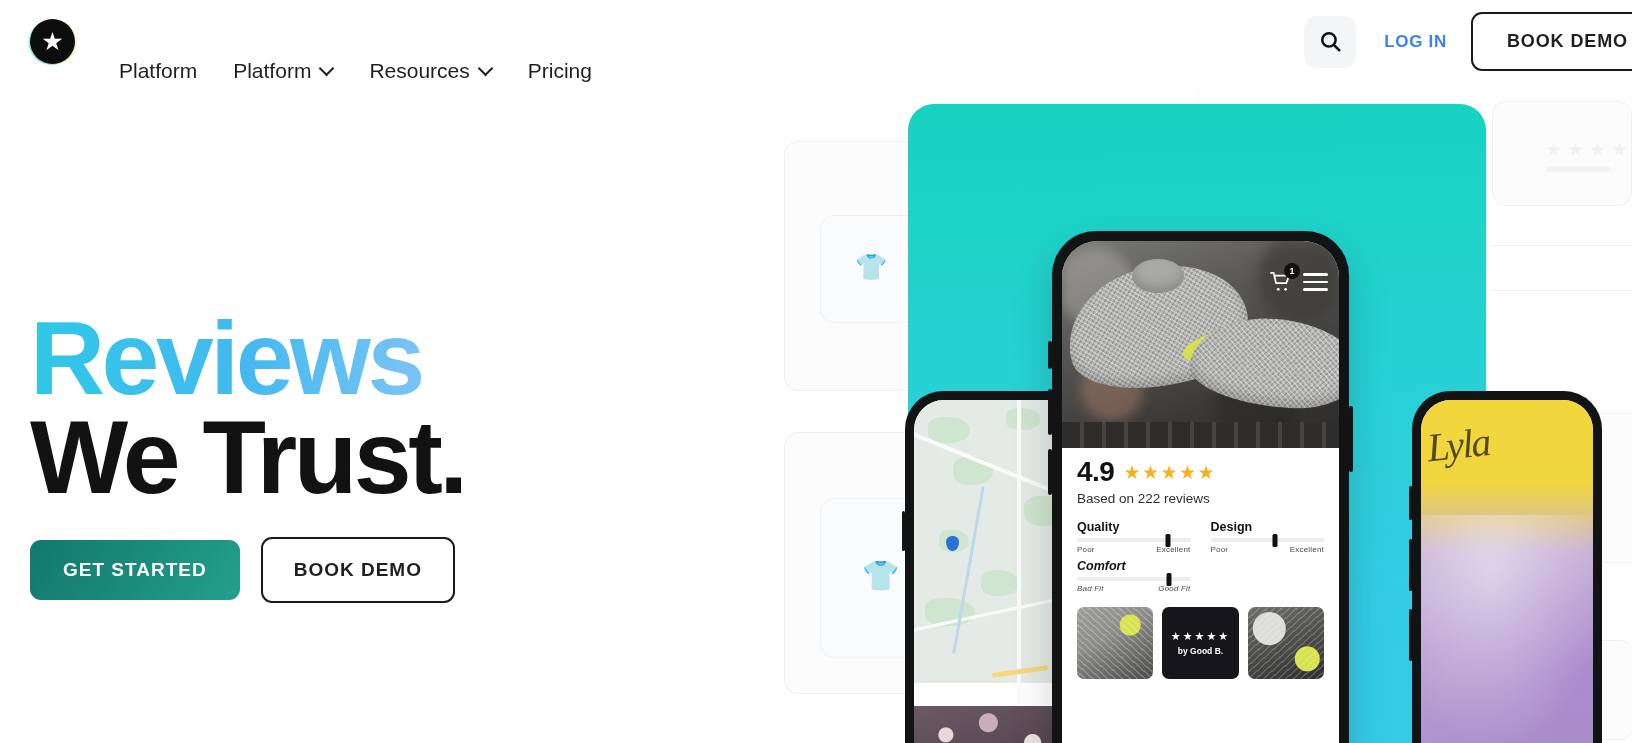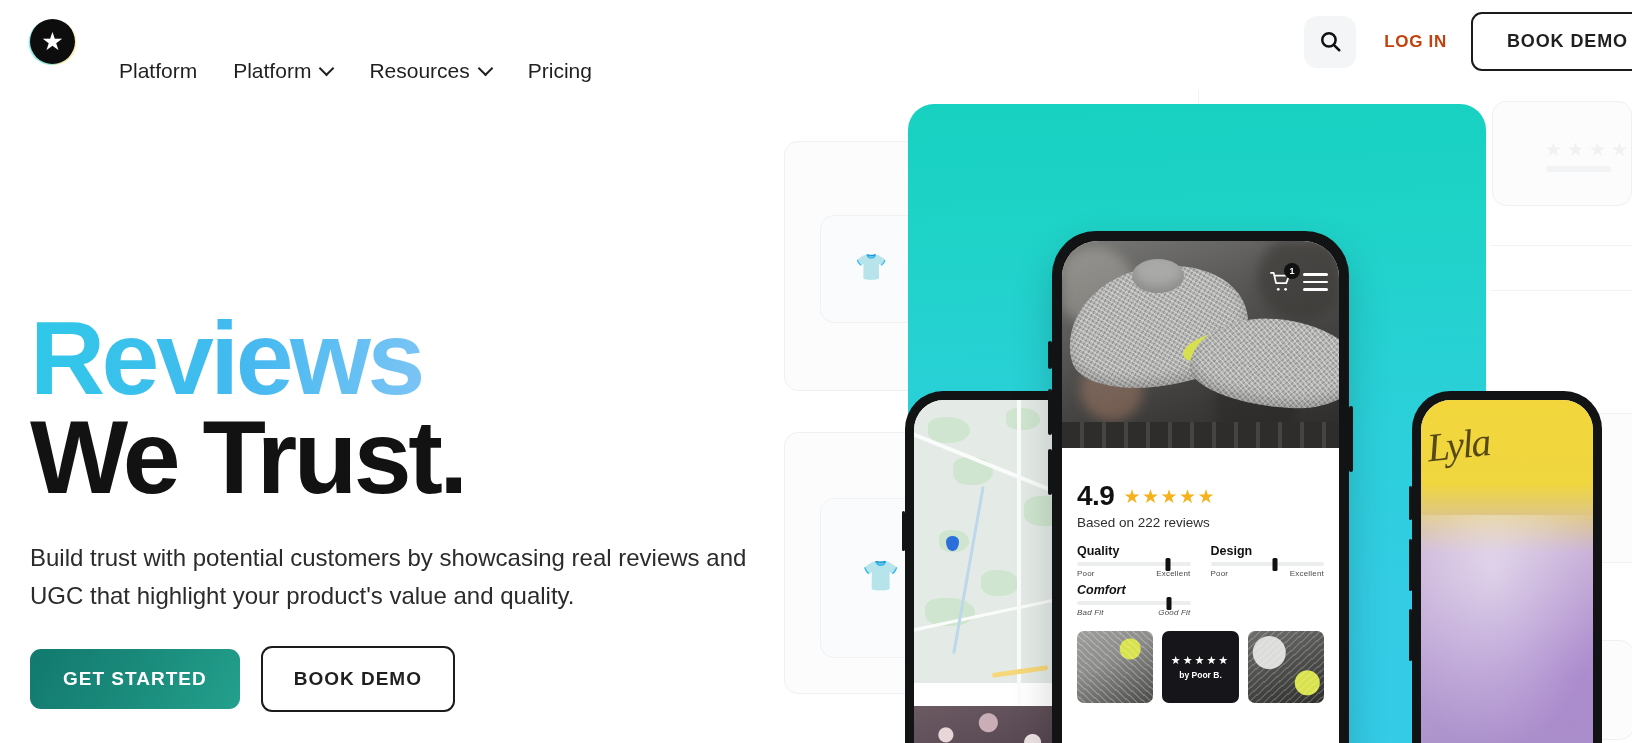--- a/index.html
+++ b/index.html
@@ -47,21 +47,21 @@
     transform: rotate(45deg);
   }
 
   .nav-right { margin-left: auto; display: flex; align-items: center; padding-right: 0px; }
   .search-btn {
     width: 52px; height: 52px; border-radius: 13px; background: #f4f5f6;
     display: flex; align-items: center; justify-content: center; cursor: pointer;
   }
   .login-link {
     font-size: 17px; font-weight: bold; letter-spacing: .7px;
-    color: #c2410c; margin-left: 28px; cursor: pointer;
+    color: #3b82f6; margin-left: 28px; cursor: pointer;
   }
   .book-demo-nav {
     margin-left: 24px; margin-right: -32px;
     border: 2px solid #1b1b1b; border-radius: 11px;
     padding: 17px 34px; font-size: 18px; font-weight: bold;
     letter-spacing: .9px; color: #1f1f1f; background: #fff; cursor: pointer;
     white-space: nowrap;
   }
 
   
@@ -227,21 +227,21 @@
   .cart { position: relative; width: 24px; height: 22px; }
   .cart-badge {
     position: absolute; right: -7px; top: -8px;
     width: 16px; height: 16px; border-radius: 50%;
     background: #111; color: #fff; font-size: 9px; font-weight: bold;
     display: flex; align-items: center; justify-content: center;
   }
   .burger { width: 25px; display: flex; flex-direction: column; gap: 5px; }
   .burger span { display: block; height: 2.6px; background: #fff; border-radius: 2px; }
 
-  .pm-body { padding: 32px 15px 0 15px; background: #fff; }
+  .pm-body { padding: 8px 15px 0 15px; background: #fff; }
   .rating-row { display: flex; align-items: center; gap: 9px; }
   .rating-num { font-size: 28px; font-weight: bold; color: #111; letter-spacing: -.5px; }
   .stars-gold { color: #f5b21d; font-size: 19px; letter-spacing: 1.5px; }
   .based-on { margin-top: 3px; font-size: 13.5px; color: #2e2e2e; }
 
   .attr-grid {
     margin-top: 14px; display: grid;
     grid-template-columns: 1fr 1fr; gap: 5px 20px;
   }
   .attr-title { font-size: 12.5px; font-weight: bold; color: #111; margin-bottom: 4px; }
@@ -419,21 +419,21 @@
               <span>Good Fit</span>
             </div>
           </div>
 
         </div>
 
         <div class="thumbs">
           <div class="thumb thumb-1"></div>
           <div class="thumb thumb-2">
             <div class="t2stars">★★★★★</div>
-            <div class="t2by">by Poor B.</div>
+            <div class="t2by">by Good B.</div>
           </div>
           <div class="thumb thumb-3"></div>
         </div>
       </div>
 
     </div>
     <div class="btnside" style="left:-4px; top:110px; width:4px; height:28px;"></div>
     <div class="btnside" style="left:-4px; top:158px; width:4px; height:46px;"></div>
     <div class="btnside" style="left:-4px; top:218px; width:4px; height:46px;"></div>
     <div class="btnside" style="right:-4px; top:175px; width:4px; height:66px;"></div>
@@ -474,20 +474,19 @@
       <div class="book-demo-nav">BOOK DEMO</div>
     </div>
   </div>
 
   <div class="hero-left">
     <h1 class="headline">
       <br>
       <span class="grad">Reviews</span><br>
       <span>We Trust.</span>
     </h1>
-    <p class="subhead">Build trust with potential customers by showcasing real reviews and UGC that highlight your product's value and quality.</p>
     <div class="cta-row">
       <button class="btn-primary">GET STARTED</button>
       <button class="btn-secondary">BOOK DEMO</button>
     </div>
   </div>
 
 </div>
 
 </body></html>

